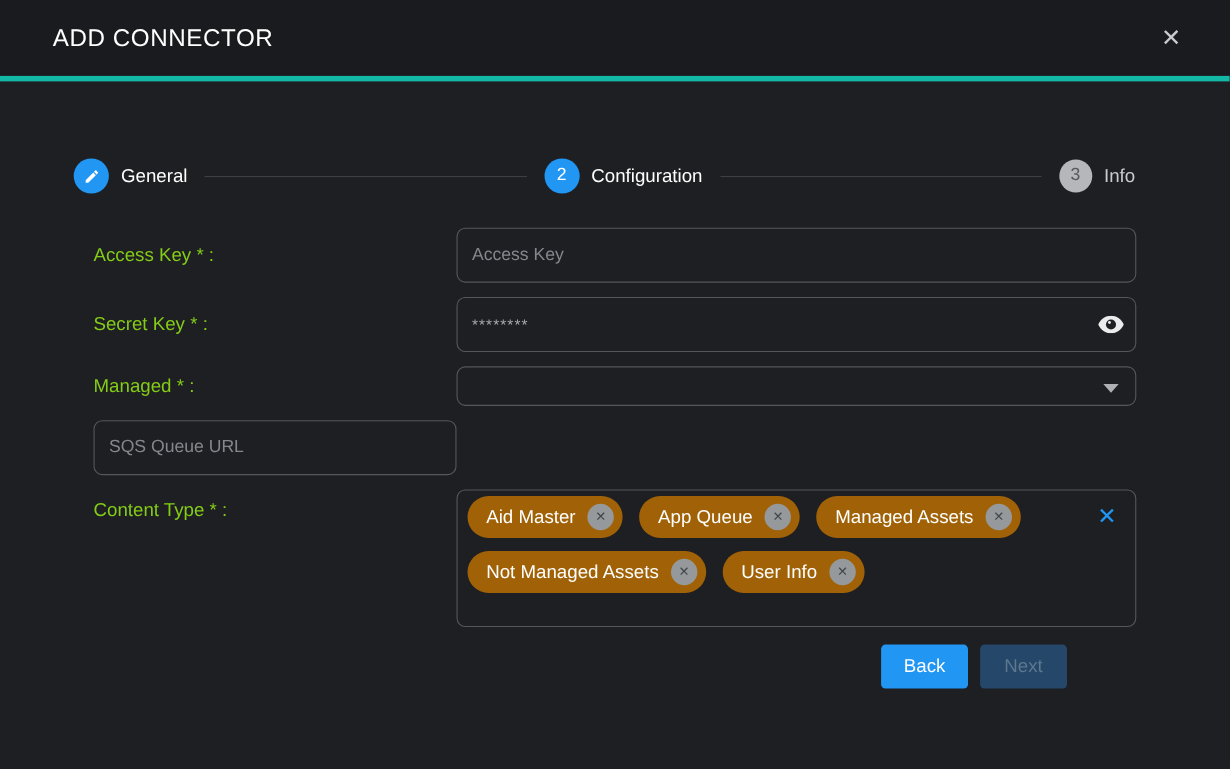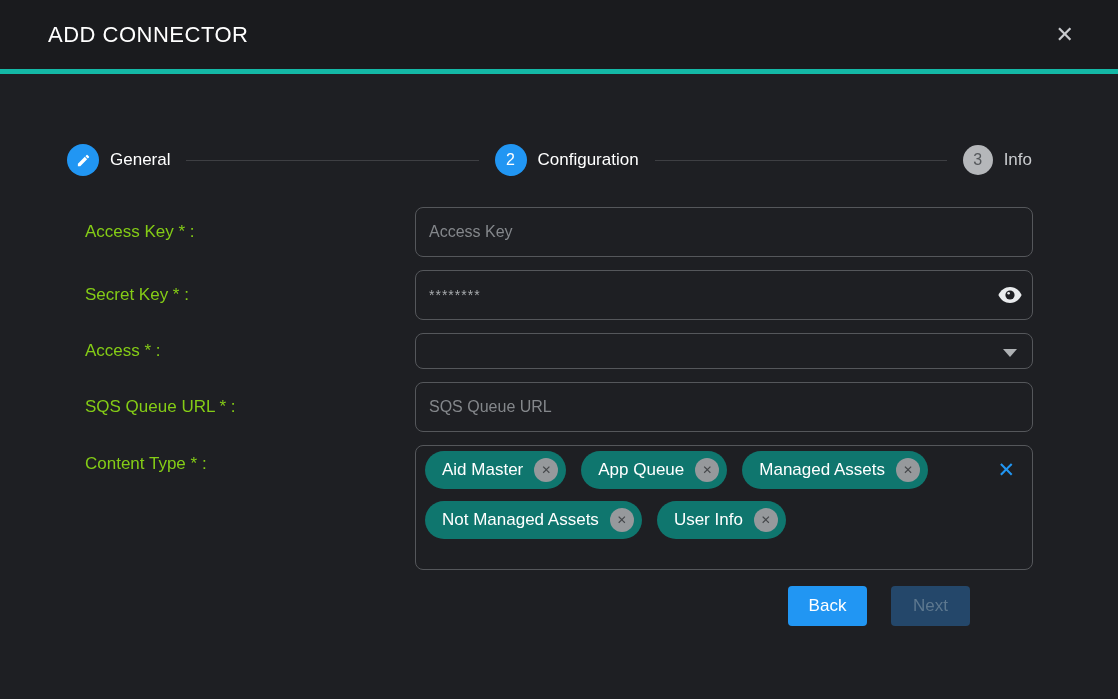--- a/index.html
+++ b/index.html
@@ -96,21 +96,21 @@
     min-height:125px;
     border:1px solid #55575b;
     border-radius:8px;
     padding:5px 48px 5px 9px;
     display:flex; flex-wrap:wrap;
     gap:12px 15px;
     align-content:flex-start;
     position:relative;
   }
   .chip{
-    background:#0f766e;
+    background:#a16207;
     border-radius:19px;
     height:38px;
     display:flex; align-items:center; gap:11px;
     padding:0 8px 0 17px;
     color:#ffffff; font-size:17px;
     white-space:nowrap;
   }
   .chip-remove{
     width:24px;height:24px;border-radius:50%;
     background:#96999c; color:#44474a;
@@ -127,21 +127,20 @@
   .footer{
     display:flex; justify-content:flex-end; gap:11px;
     margin:16px 63px 0 0;
   }
   .btn{
     height:40px; min-width:79px;
     border:none; border-radius:4px;
     font-size:17px; padding:0 18px;
     cursor:pointer;
     font-family:"Liberation Sans", sans-serif;
-    margin-left:13px;
   }
   .btn-back{ background:#2196f3; color:#ffffff; }
   .btn-next{ background:#24476a; color:#5d788f; cursor:default; }
 </style>
 </head>
 <body>
 
 <div class="modal">
 
   <div class="modal-header">
@@ -185,28 +184,27 @@
           <svg width="24" height="16" viewBox="0 0 24 16">
             <path fill="#e9ebed" d="M12 0C7 0 2.7 3 .4 8 2.7 13 7 16 12 16s9.3-3 11.6-8C21.3 3 17 0 12 0z"></path>
             <circle cx="12" cy="8" r="4.6" fill="#1e1f23"></circle>
             <circle cx="10.6" cy="6.2" r="1.3" fill="#e9ebed"></circle>
           </svg>
         </button>
       </div>
     </div>
 
     <div class="form-row">
-      <span class="field-label">Access * :</span>
+      <span class="field-label">Managed * :</span>
       <div class="select-box">
         <span class="select-caret"></span>
       </div>
     </div>
 
     <div class="form-row">
-      <span class="field-label">SQS Queue URL * :</span>
       <input class="text-input" type="text" placeholder="SQS Queue URL" style="">
     </div>
 
 
     <div class="form-row tags">
       <span class="field-label">Content Type * :</span>
       <div class="multi-box">
 
         <span class="chip">
           <span>Aid Master</span>

